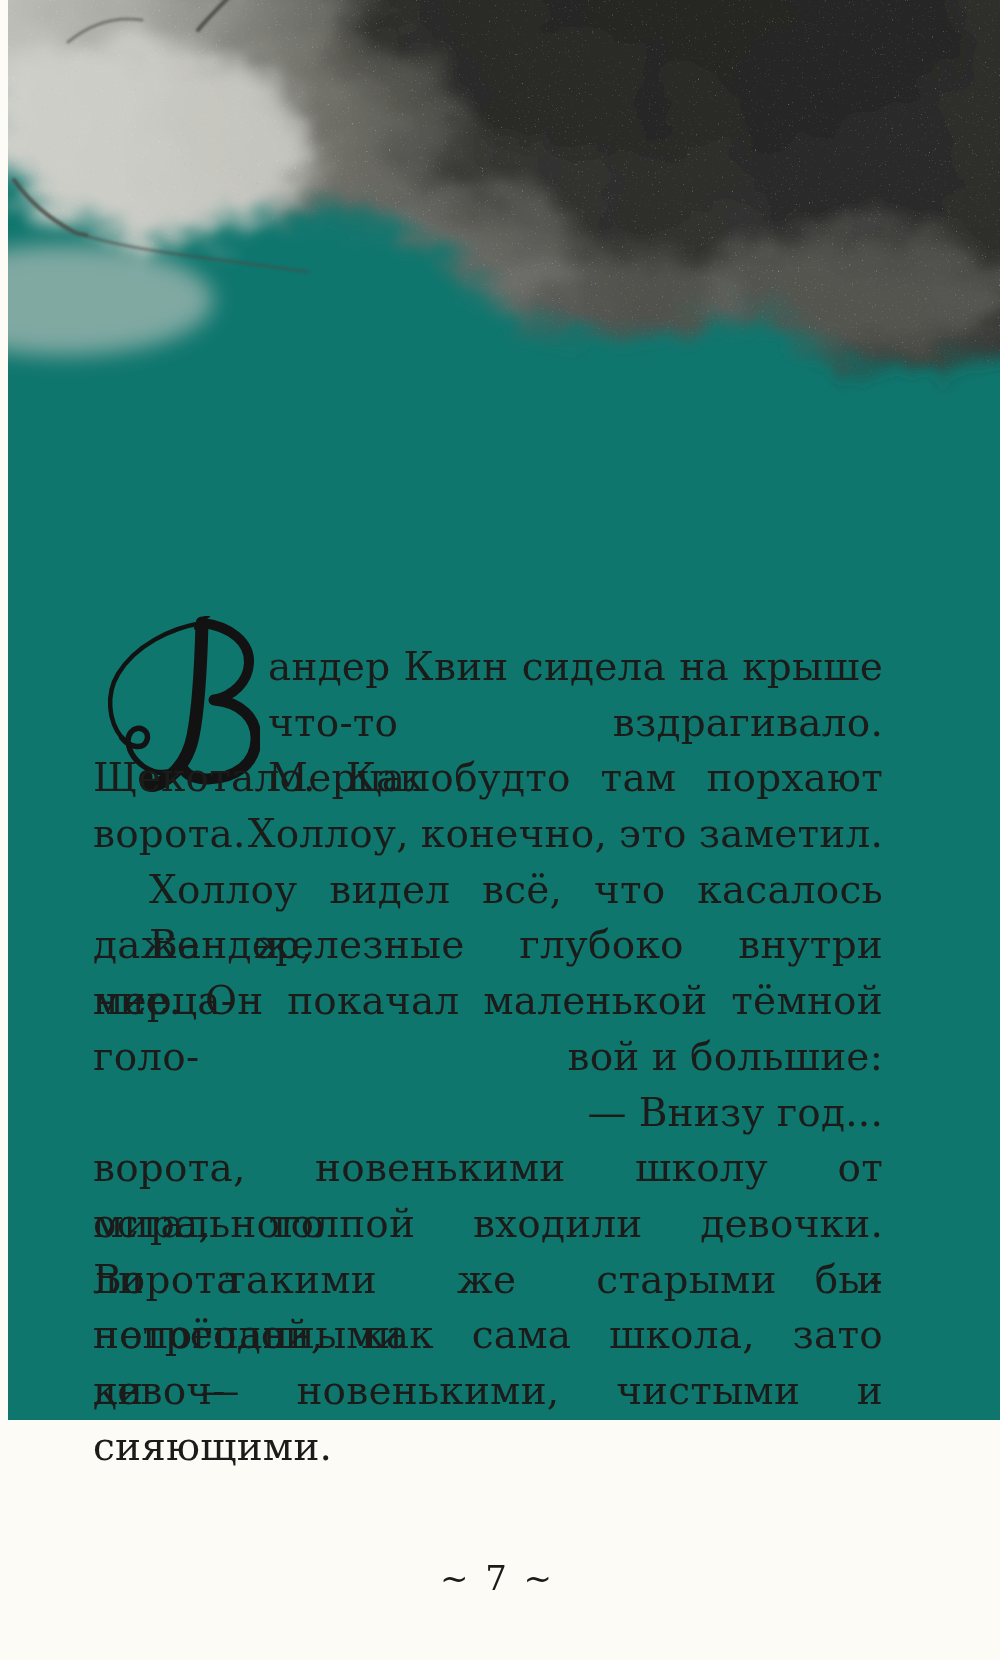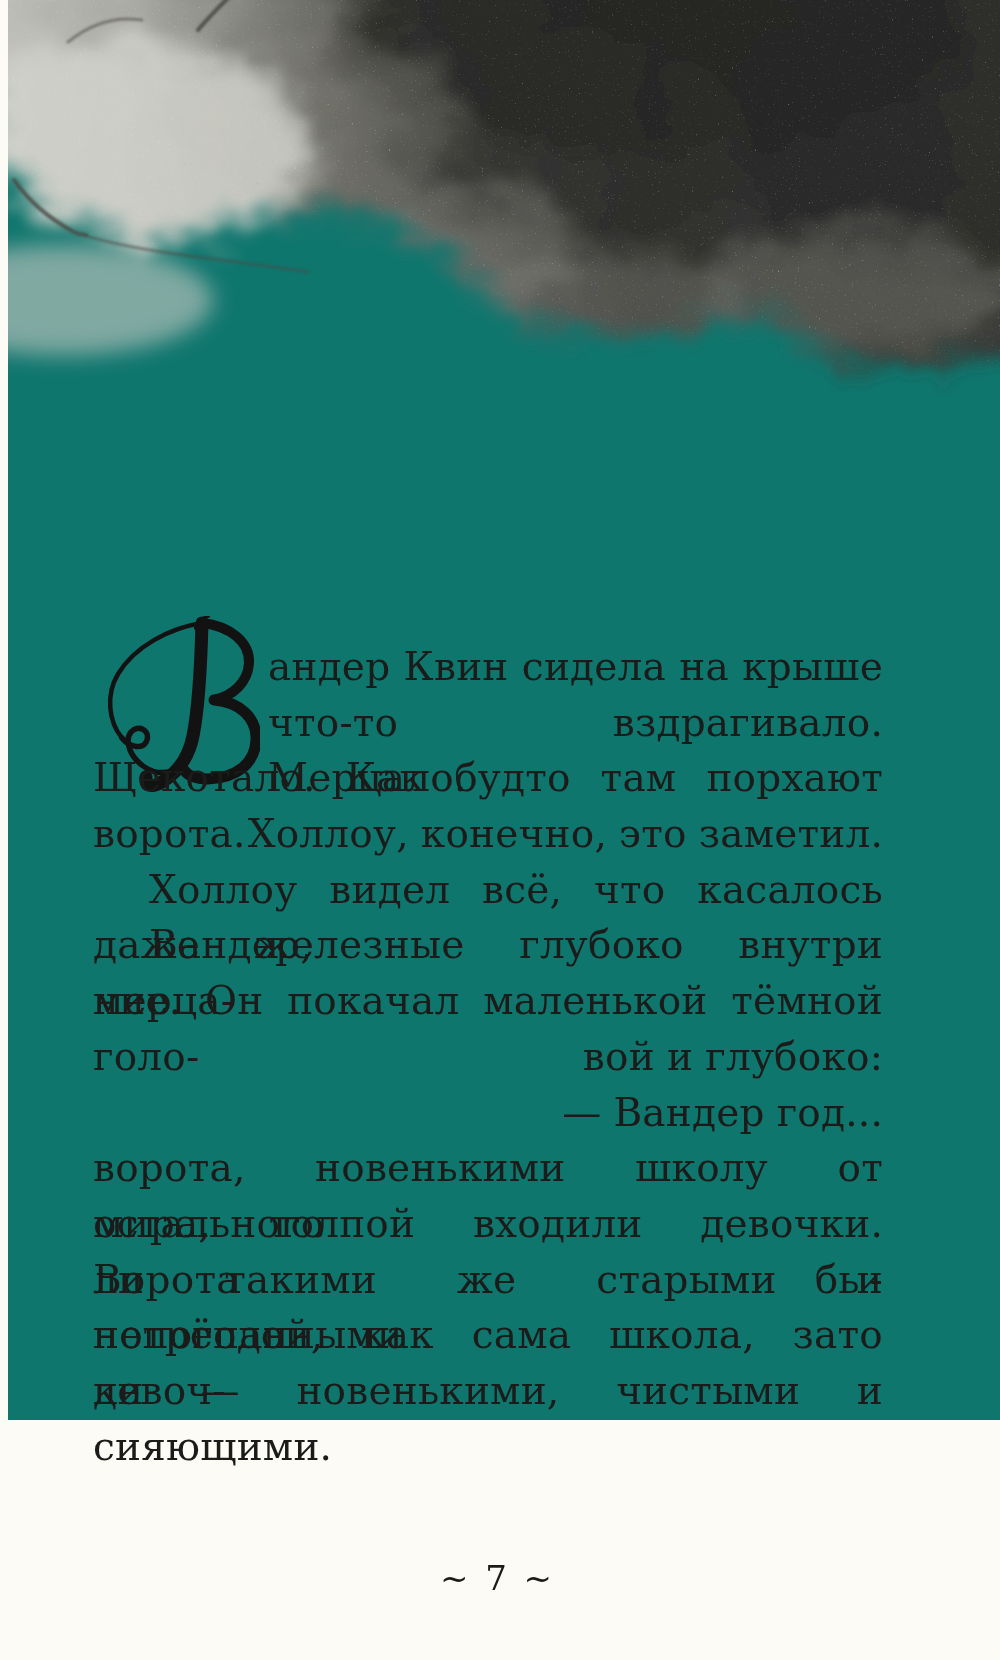--- a/index.html
+++ b/index.html
@@ -128,22 +128,22 @@
   </div>
 
   <div class="text-block">
     <div class="ln j cap">андер Квин сидела на крыше</div>
     <div class="ln j cap">что-то вздрагивало. Мерцало.</div>
     <div class="ln j">Щекотало. Как будто там порхают ворота.</div>
     <div class="ln l ind">Холлоу, конечно, это заметил.</div>
     <div class="ln j ind">Холлоу видел всё, что касалось Вандер,</div>
     <div class="ln j">даже железные глубоко внутри мерца-</div>
     <div class="ln j">ние. Он покачал маленькой тёмной голо-</div>
-    <div class="ln l">вой и глубоко:</div>
-    <div class="ln l ind">— Вандер год...</div>
+    <div class="ln l">вой и большие:</div>
+    <div class="ln l ind">— Внизу год...</div>
     <div class="ln j">ворота, новенькими школу от остального</div>
     <div class="ln j">мира, толпой входили девочки. Ворота бы-</div>
     <div class="ln j">ли такими же старыми и потрёпанными</div>
     <div class="ln j">непогодой, как сама школа, зато девоч-</div>
     <div class="ln j">ки — новенькими, чистыми и сияющими.</div>
   </div>
 
   <div class="pagenum">~ 7 ~</div>
 
 </div>

